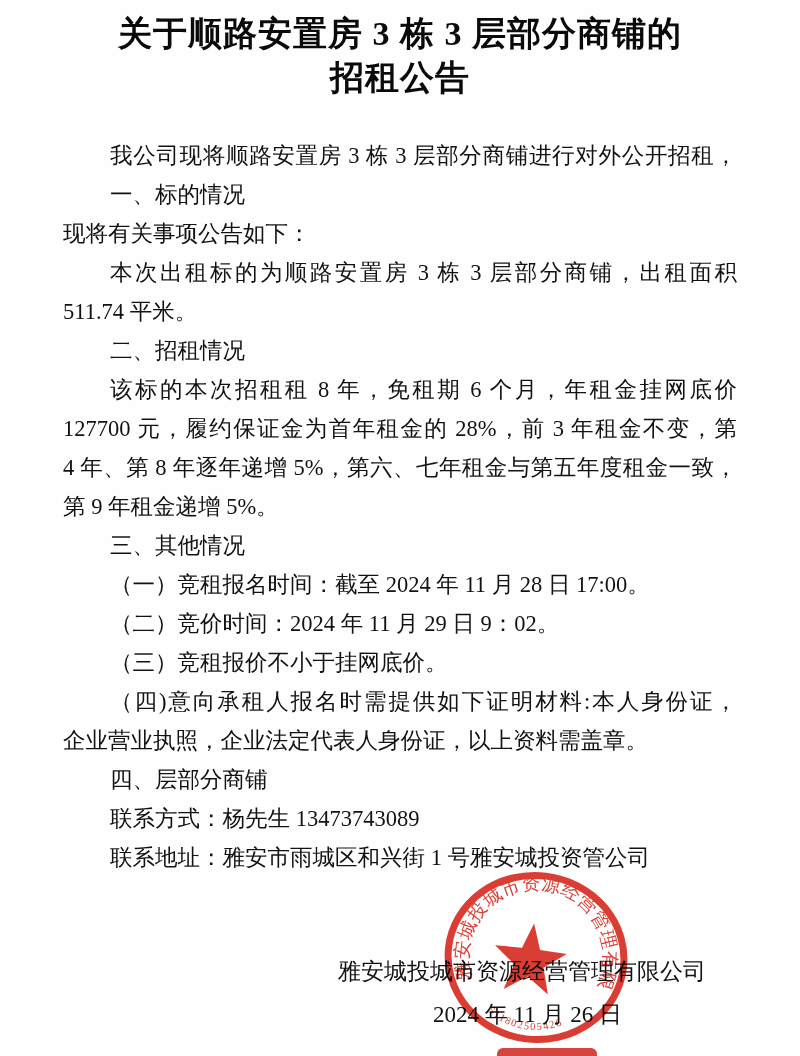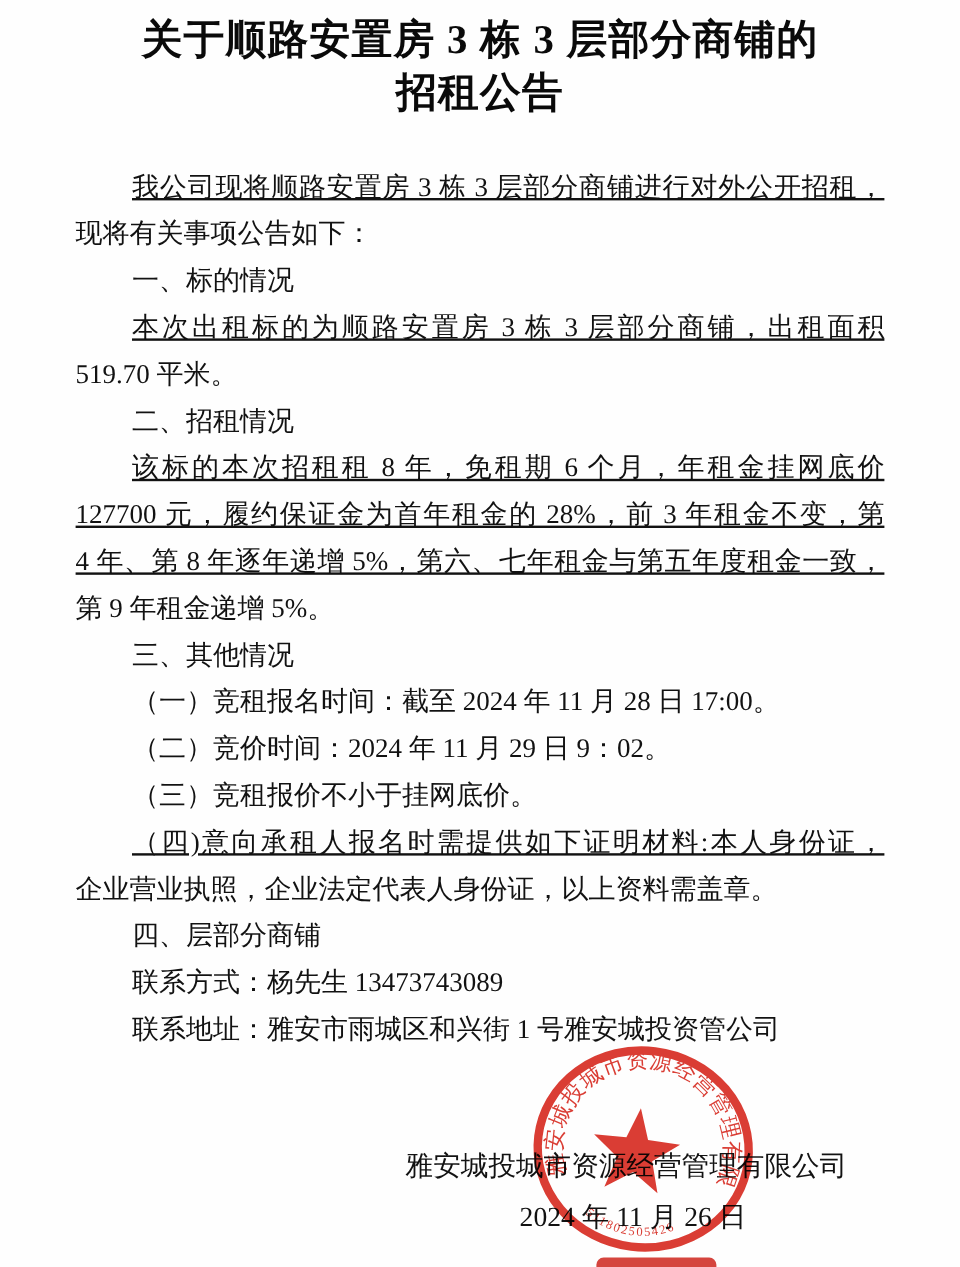--- a/index.html
+++ b/index.html
@@ -35,21 +35,20 @@
     font-size: 22.5px;
     line-height: 39px;
     width: 674px;
     white-space: nowrap;
   }
   .line.indent { text-indent: 47px; }
   .line.just {
     white-space: normal;
     text-align: justify;
     text-align-last: justify;
-    text-decoration: underline;
   }
   .signature-company {
     position: absolute;
     top: 952px;
     left: 338px;
     font-size: 23px;
     line-height: 39px;
     white-space: nowrap;
   }
   .signature-date {
@@ -90,24 +89,24 @@
 
 <div class="page">
 
   <div class="title-block">
     <div>关于顺路安置房 3 栋 3 层部分商铺的</div>
     <div>招租公告</div>
   </div>
 
   <div class="content">
       <div class="line indent just">我公司现将顺路安置房 3 栋 3 层部分商铺进行对外公开招租，</div>
+      <div class="line indent">一、标的情况</div>
       <div class="line">现将有关事项公告如下：</div>
-      <div class="line indent">一、标的情况</div>
       <div class="line indent just">本次出租标的为顺路安置房 3 栋 3 层部分商铺，出租面积</div>
-      <div class="line">519.70 平米。</div>
+      <div class="line">511.74 平米。</div>
       <div class="line indent">二、招租情况</div>
       <div class="line indent just">该标的本次招租租 8 年，免租期 6 个月，年租金挂网底价</div>
       <div class="line just">127700 元，履约保证金为首年租金的 28%，前 3 年租金不变，第</div>
       <div class="line just">4 年、第 8 年逐年递增 5%，第六、七年租金与第五年度租金一致，</div>
       <div class="line">第 9 年租金递增 5%。</div>
       <div class="line indent">三、其他情况</div>
       <div class="line indent">（一）竞租报名时间：截至 2024 年 11 月 28 日 17:00。</div>
       <div class="line indent">（二）竞价时间：2024 年 11 月 29 日 9：02。</div>
       <div class="line indent">（三）竞租报价不小于挂网底价。</div>
       <div class="line indent just">（四)意向承租人报名时需提供如下证明材料:本人身份证，</div>

